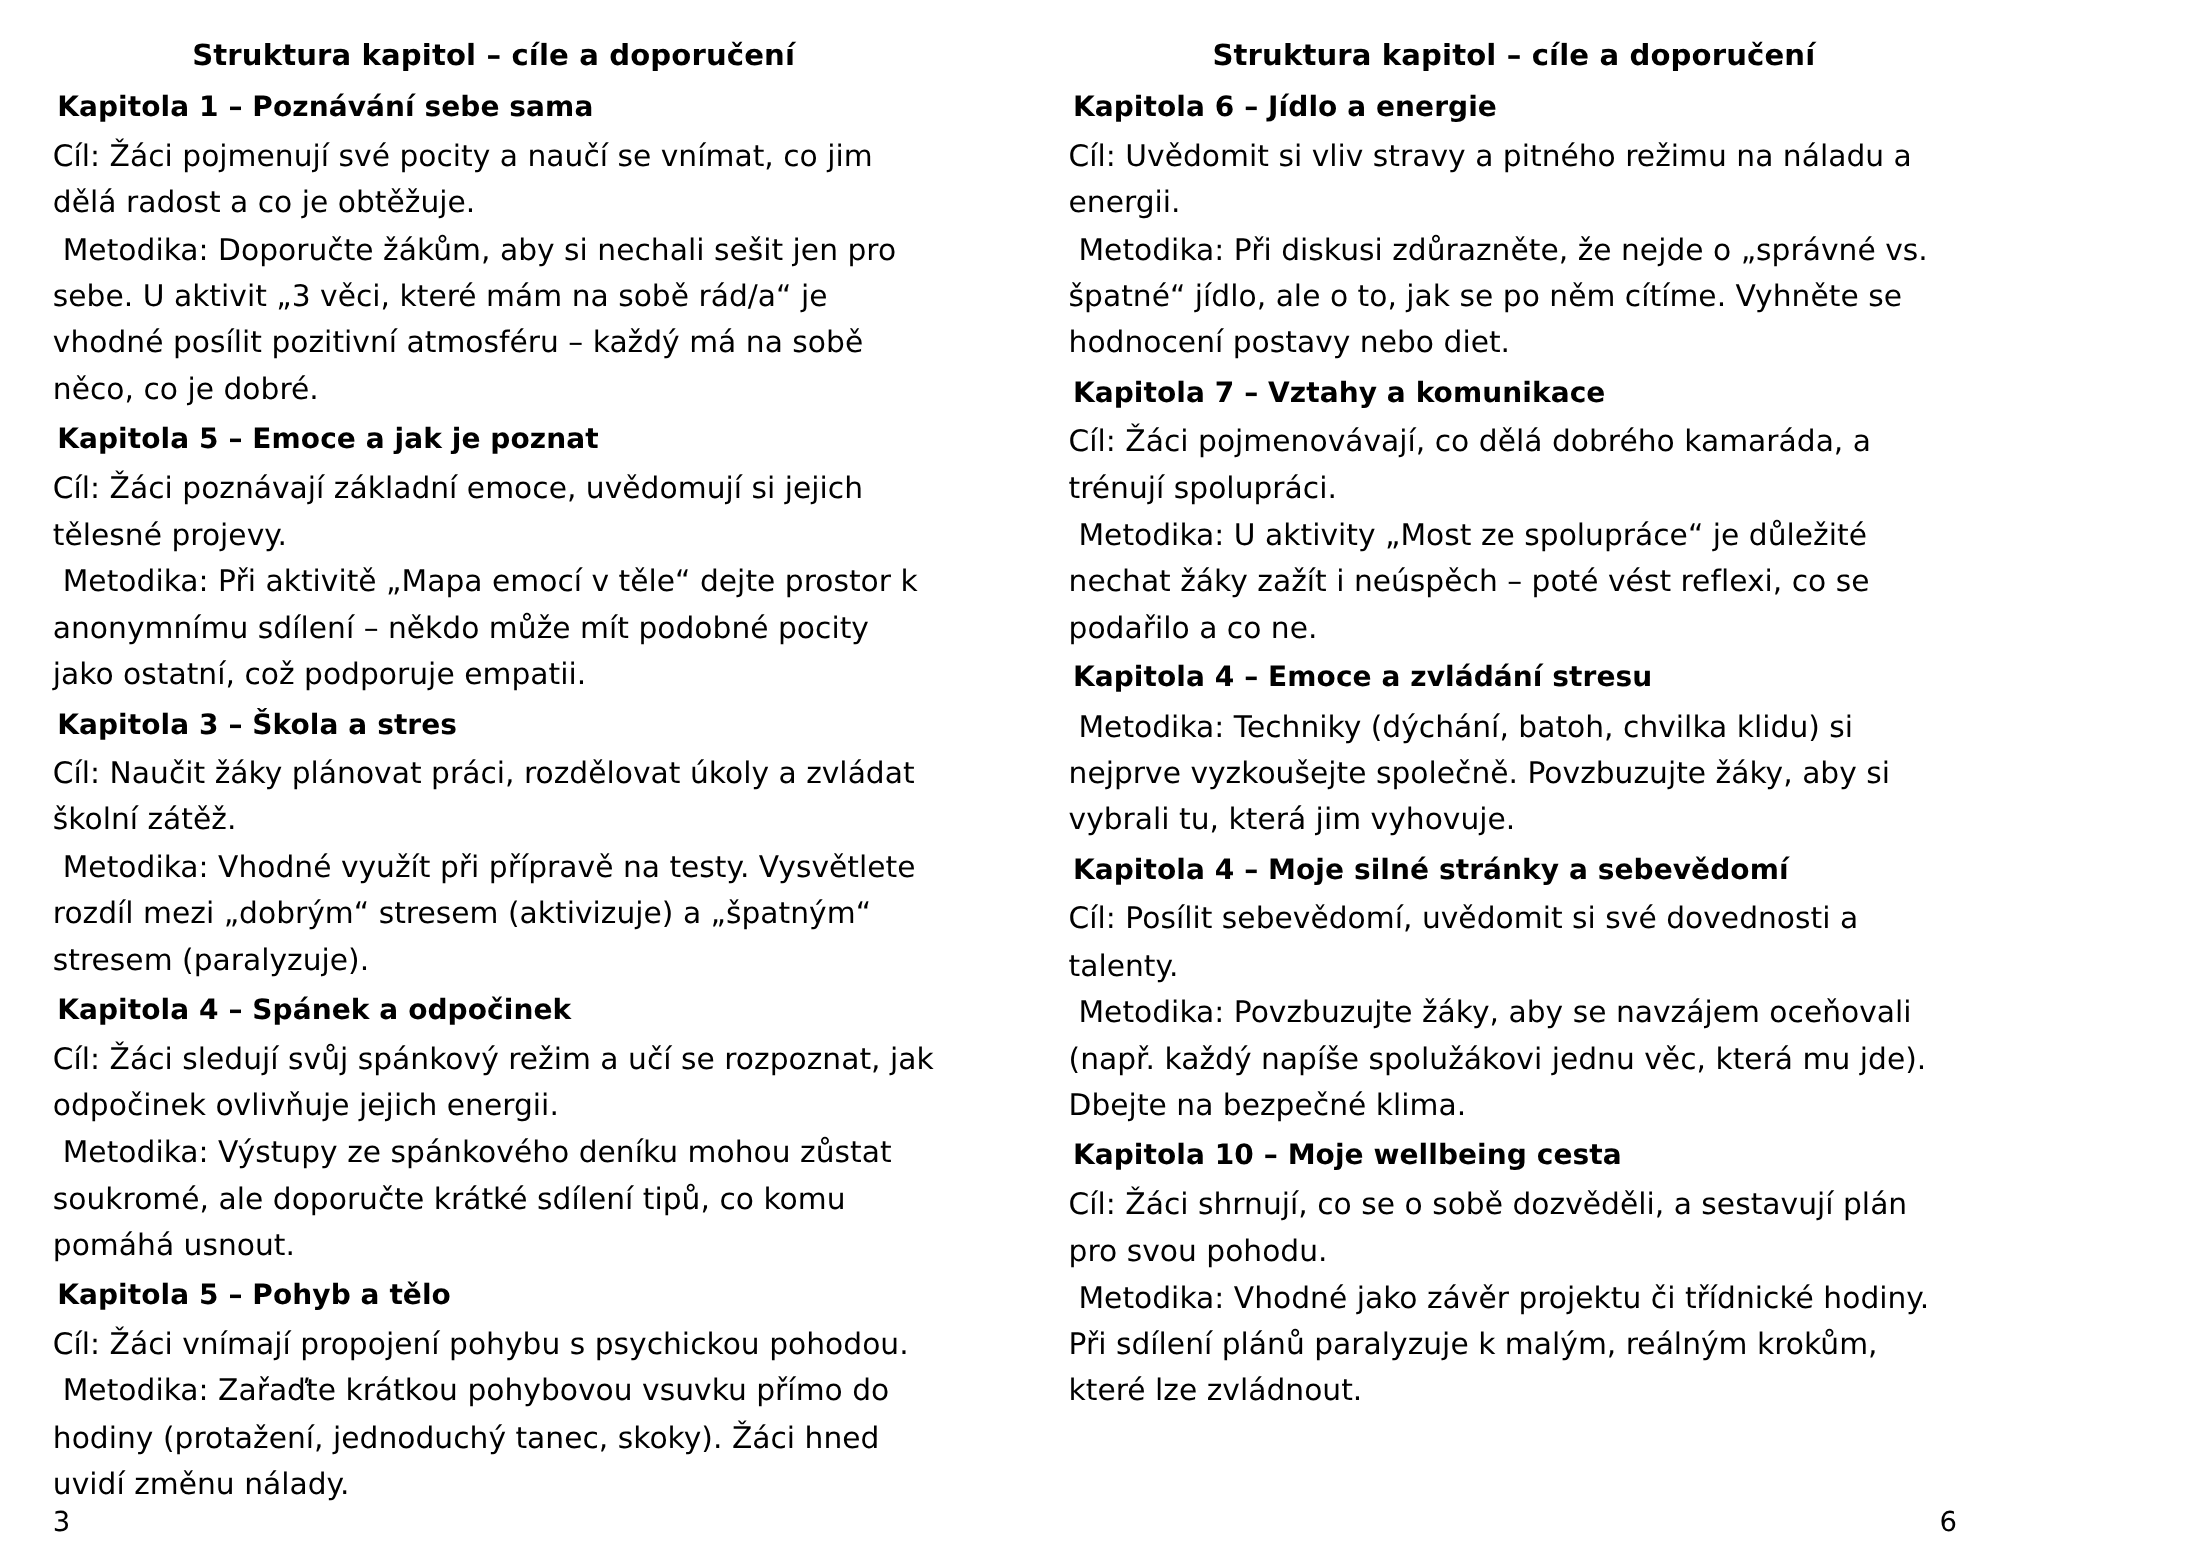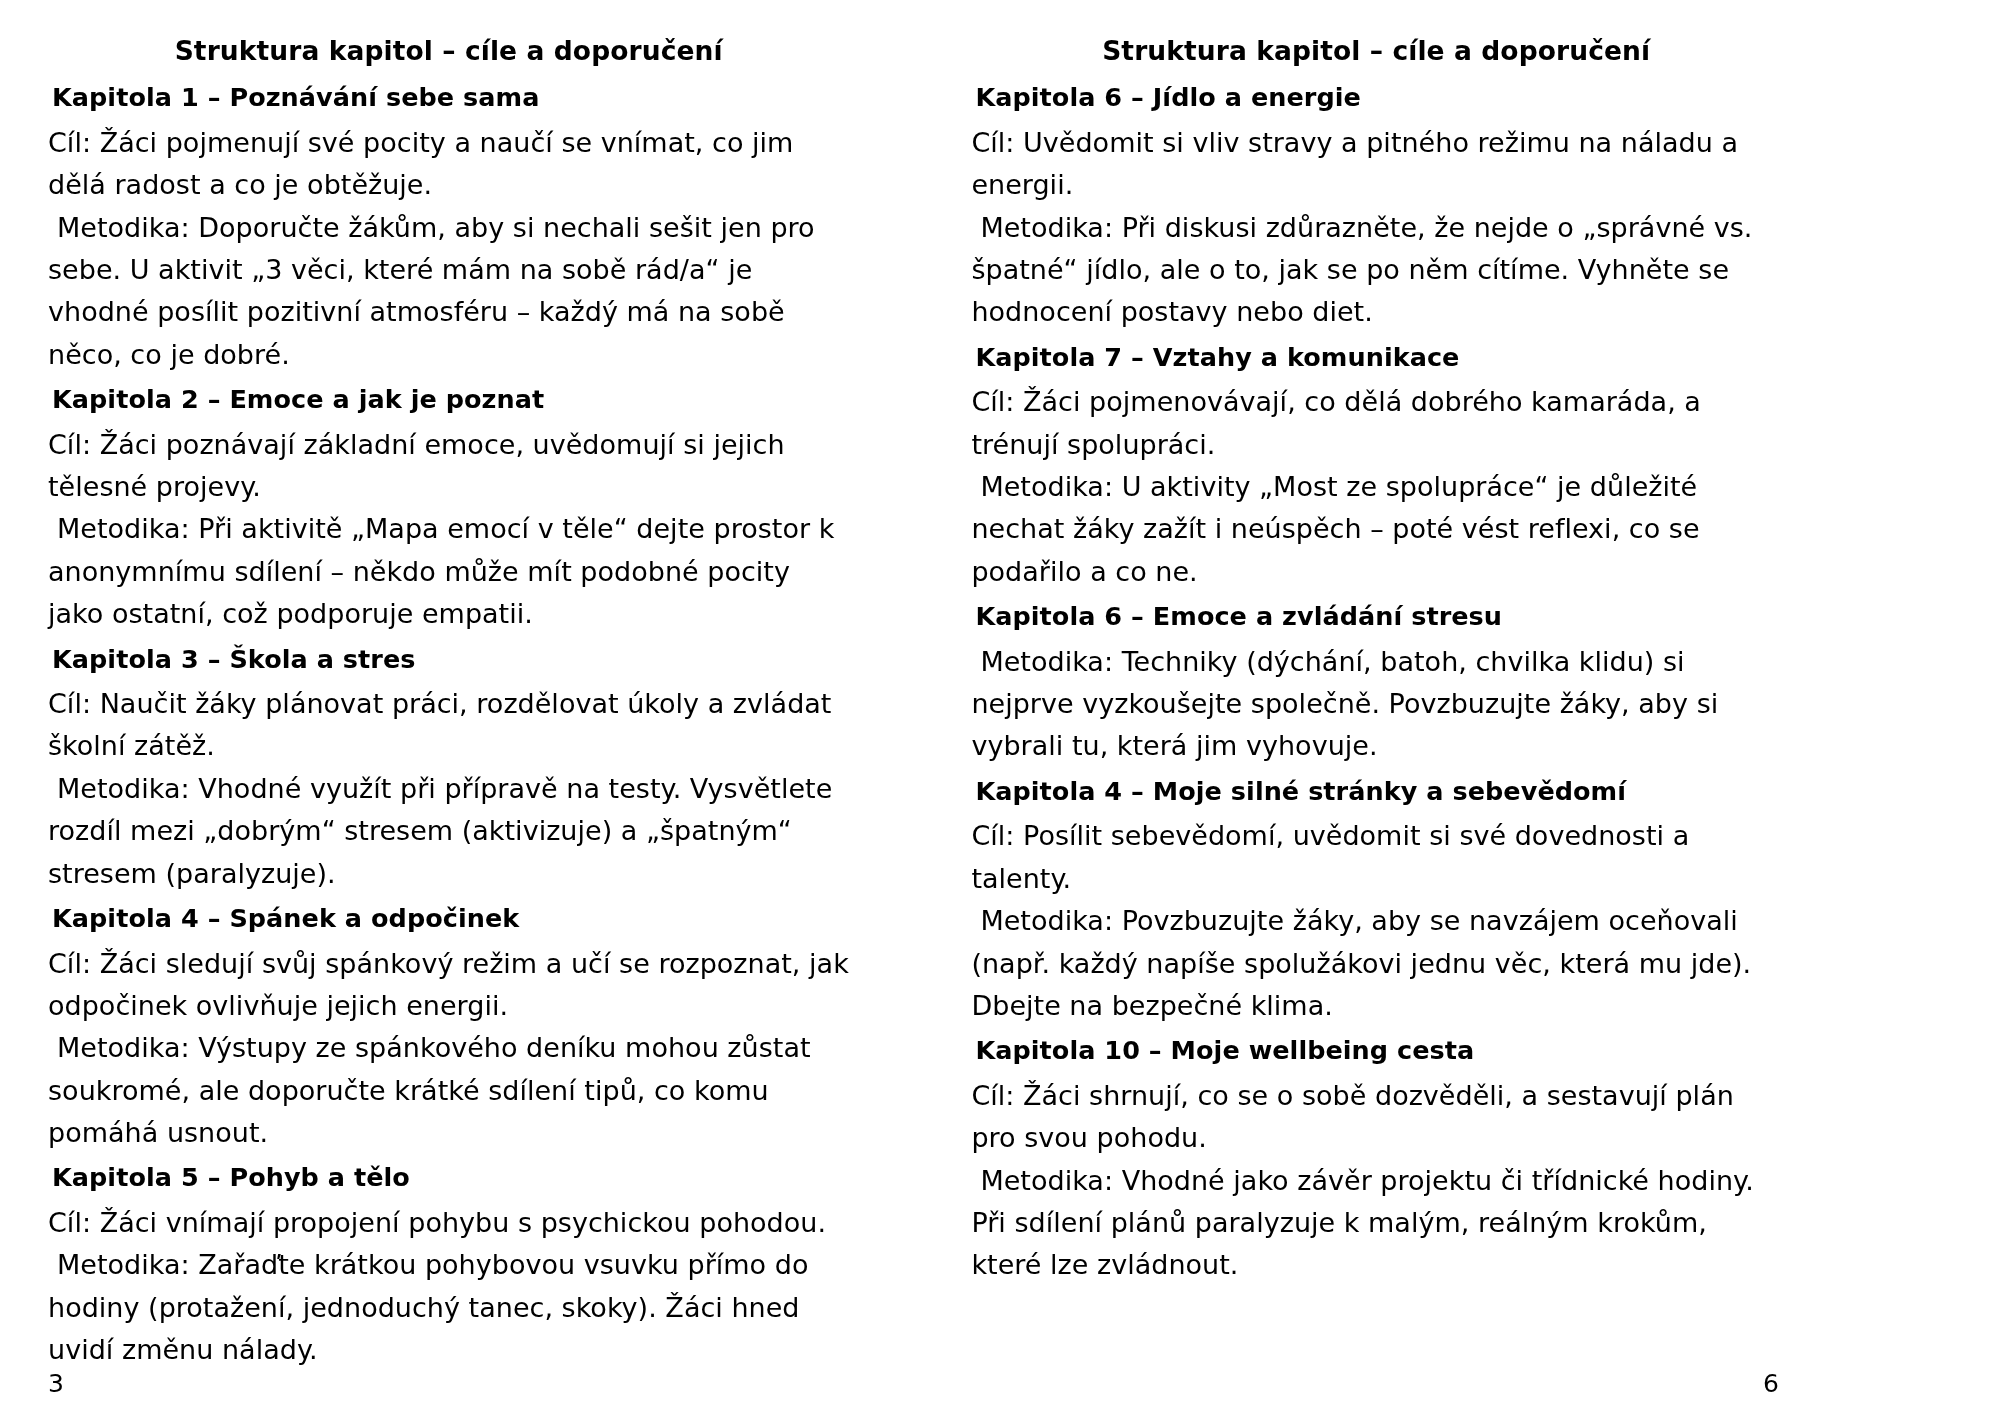--- a/index.html
+++ b/index.html
@@ -86,21 +86,21 @@
   <div class="page page-left">
     <h1 class="page-title">Struktura kapitol – cíle a doporučení</h1>
 
     <div class="chapter">
       <p class="chapter-heading">Kapitola 1 – Poznávání sebe sama</p>
       <p class="para">Cíl: Žáci pojmenují své pocity a naučí se vnímat, co jim dělá radost a co je obtěžuje.</p>
       <p class="para indent">Metodika: Doporučte žákům, aby si nechali sešit jen pro sebe. U aktivit „3 věci, které mám na sobě rád/a“ je vhodné posílit pozitivní atmosféru – každý má na sobě něco, co je dobré.</p>
     </div>
 
     <div class="chapter">
-      <p class="chapter-heading">Kapitola 2 – Emoce a jak je poznat</p>
+      <p class="chapter-heading">Kapitola 5 – Emoce a jak je poznat</p>
       <p class="para">Cíl: Žáci poznávají základní emoce, uvědomují si jejich tělesné projevy.</p>
       <p class="para indent">Metodika: Při aktivitě „Mapa emocí v těle“ dejte prostor k anonymnímu sdílení – někdo může mít podobné pocity jako ostatní, což podporuje empatii.</p>
     </div>
 
     <div class="chapter">
       <p class="chapter-heading">Kapitola 3 – Škola a stres</p>
       <p class="para">Cíl: Naučit žáky plánovat práci, rozdělovat úkoly a zvládat školní zátěž.</p>
       <p class="para indent">Metodika: Vhodné využít při přípravě na testy. Vysvětlete rozdíl mezi „dobrým“ stresem (aktivizuje) a „špatným“ stresem (paralyzuje).</p>
     </div>
 
@@ -128,21 +128,21 @@
       <p class="para indent">Metodika: Při diskusi zdůrazněte, že nejde o „správné vs. špatné“ jídlo, ale o to, jak se po něm cítíme. Vyhněte se hodnocení postavy nebo diet.</p>
     </div>
 
     <div class="chapter">
       <p class="chapter-heading">Kapitola 7 – Vztahy a komunikace</p>
       <p class="para">Cíl: Žáci pojmenovávají, co dělá dobrého kamaráda, a trénují spolupráci.</p>
       <p class="para indent">Metodika: U aktivity „Most ze spolupráce“ je důležité nechat žáky zažít i neúspěch – poté vést reflexi, co se podařilo a co ne.</p>
     </div>
 
     <div class="chapter">
-      <p class="chapter-heading">Kapitola 6 – Emoce a zvládání stresu</p>
+      <p class="chapter-heading">Kapitola 4 – Emoce a zvládání stresu</p>
       <p class="para indent">Metodika: Techniky (dýchání, batoh, chvilka klidu) si nejprve vyzkoušejte společně. Povzbuzujte žáky, aby si vybrali tu, která jim vyhovuje.</p>
     </div>
 
     <div class="chapter">
       <p class="chapter-heading">Kapitola 4 – Moje silné stránky a sebevědomí</p>
       <p class="para">Cíl: Posílit sebevědomí, uvědomit si své dovednosti a talenty.</p>
       <p class="para indent">Metodika: Povzbuzujte žáky, aby se navzájem oceňovali (např. každý napíše spolužákovi jednu věc, která mu jde). Dbejte na bezpečné klima.</p>
     </div>
 
     <div class="chapter">

